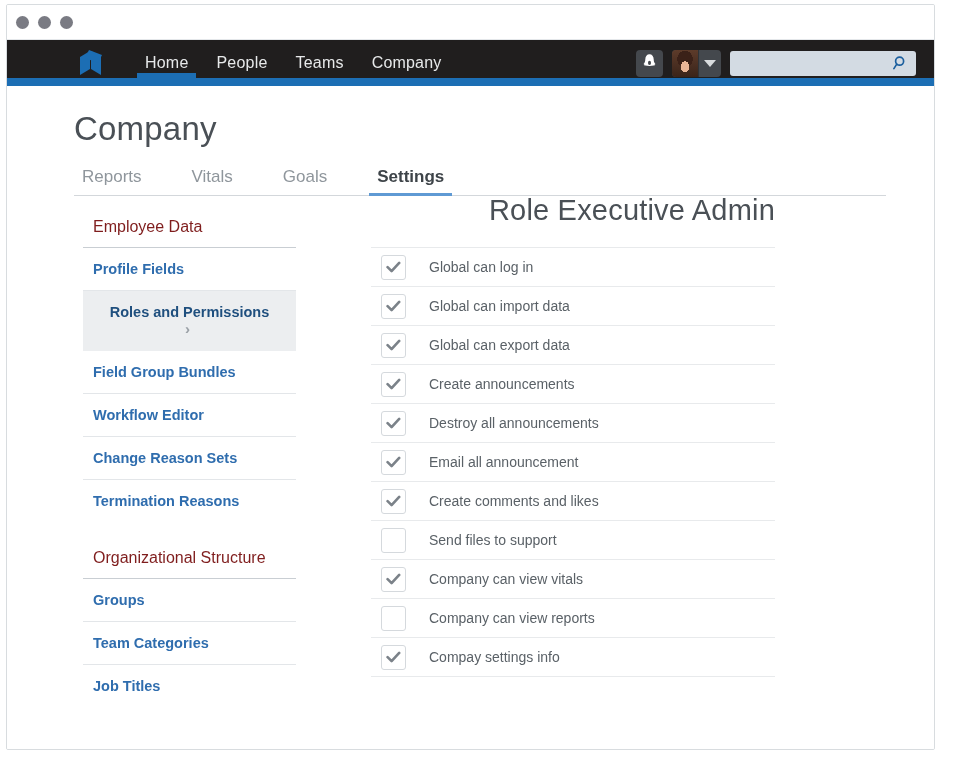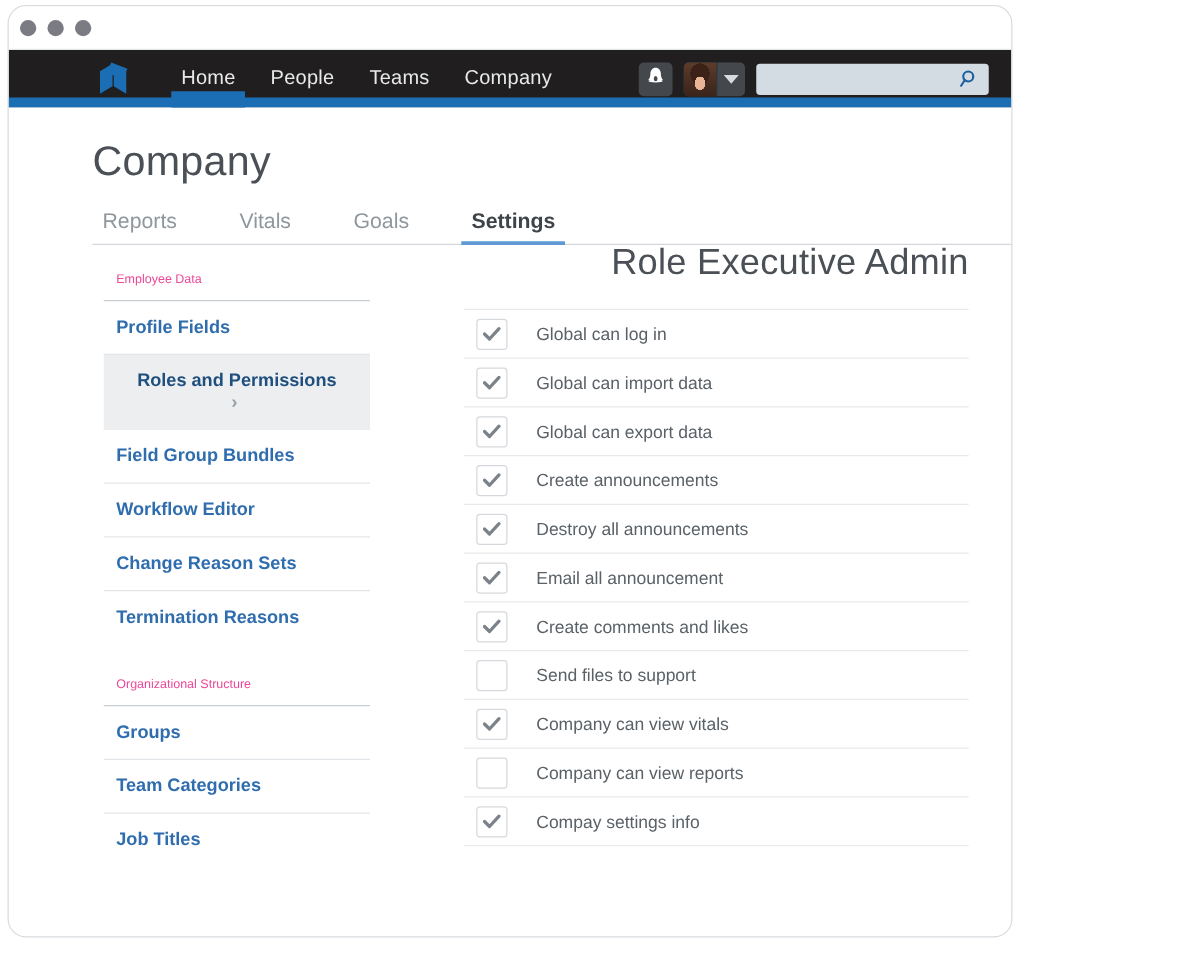--- a/index.html
+++ b/index.html
@@ -18,25 +18,25 @@
     width: 960px;
     height: 764px;
     background: #ffffff;
   }
 
   
   .window {
     position: absolute;
     left: 6px;
     top: 4px;
-    width: 804px;
+    width: 929px;
     height: 746px;
     background: #ffffff;
     border: 1px solid #d8dcdf;
-    border-radius: 15px;
+    border-radius: 2px;
     box-sizing: border-box;
     overflow: hidden;
   }
 
   .titlebar {
     position: relative;
     height: 35px;
     background: #ffffff;
     border-bottom: 1px solid #e4e7ea;
     box-sizing: border-box;
@@ -251,22 +251,22 @@
 
   
   .sidebar {
     position: absolute;
     left: 76px;
     top: 132px;
     width: 213px;
   }
   .side-group { margin-bottom: 26px; }
   .side-heading {
-    font-size: 10px;
-    color: #ec4899;
+    font-size: 16px;
+    color: #7f1d1d;
     padding: 0 0 11px 10px;
     border-bottom: 1px solid #c9ced3;
   }
   .side-item {
     position: relative;
     font-size: 14.5px;
     color: #2f6dae;
     font-weight: bold;
     padding: 13px 10px 13px 10px;
     border-bottom: 1px solid #e3e6e9;

